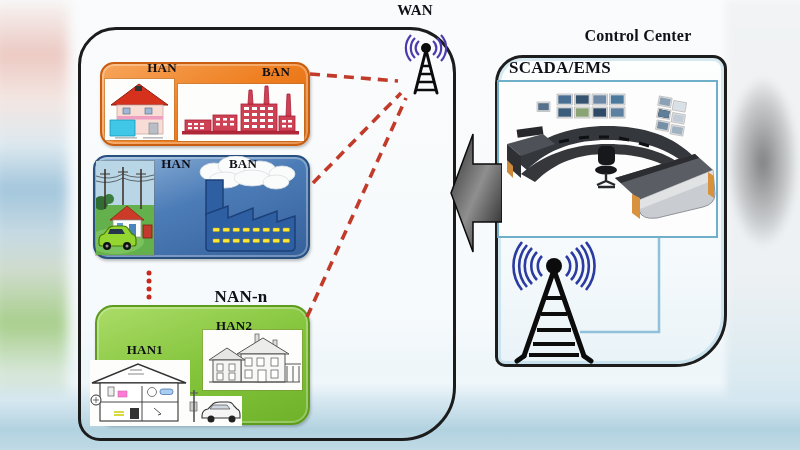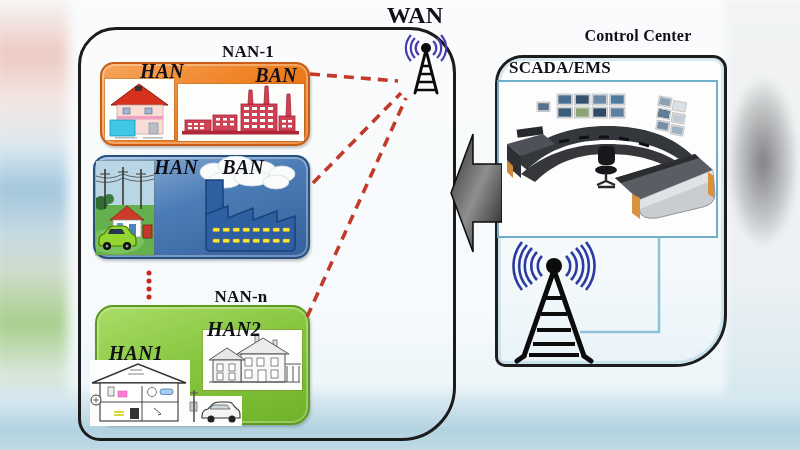--- a/index.html
+++ b/index.html
@@ -54,24 +54,24 @@
     background:linear-gradient(160deg,#abdc68 0%,#84c53c 50%,#6fb22a 100%);
     border:2px solid #5d9c1d;
     box-shadow:inset 0 0 0 2px rgba(255,255,255,0.28),1px 2px 3px rgba(0,0,0,0.22);
   }
   .img-panel{position:absolute;z-index:3;background:#fdfdfc;box-shadow:0 0 0 1px rgba(120,90,50,0.25);}
   .img-panel svg{display:block;}
   .lbl{
     position:absolute;z-index:6;font-weight:bold;color:#101018;
     text-align:center;line-height:1.05;letter-spacing:0.2px;white-space:nowrap;
   }
-  .lbl-lg{font-size:24px;}
+  .lbl-lg{font-size:15px;}
   .lbl-xl{font-size:16px;}
   .lbl-md{font-size:17px;}
-  .lbl-sm{font-size:20px;font-style:italic;}
+  .lbl-sm{font-size:13px;}
   .scada-box{
     position:absolute;left:497px;top:80px;width:221px;height:158px;z-index:3;
     box-sizing:border-box;border:2px solid #6fafc9;background:#fdfdfd;
   }
   .overlay,.icon{position:absolute;z-index:5;pointer-events:none;}
   .icon{z-index:6;}
 </style>
 </head>
 <body>
 
@@ -79,21 +79,20 @@
 
   <div class="bg-band bg-left"></div>
   <div class="bg-band bg-right"></div>
   <div class="bg-bottom"></div>
 
   <div class="box main-box"></div>
 
   <div class="lbl lbl-lg" style="left:381px;top:3px;width:68px;">WAN</div>
 
   <div class="nan-box nan1-box"></div>
-  <div class="lbl lbl-md" style="left:198px;top:43px;width:100px;">NAN-1</div>
   <div class="lbl lbl-sm" style="left:134px;top:61px;width:56px;">HAN</div>
   <div class="lbl lbl-sm" style="left:248px;top:65px;width:56px;">BAN</div>
 
   <div class="img-panel" style="left:105px;top:79px;width:69px;height:61px;">
     <svg width="69" height="61" viewBox="0 0 69 61">
       <polygon points="6,26 34,5 63,26" fill="#d6311d" stroke="#911d0e" stroke-width="1"></polygon>
       <rect x="30" y="7" width="7" height="5" fill="#333"></rect>
       <rect x="12" y="26" width="46" height="29" fill="#f7ddd5" stroke="#ccaaa0" stroke-width="0.8"></rect>
       <rect x="12" y="37" width="46" height="3.5" fill="#ef9fc0"></rect>
       <polygon points="5,41 30,41 30,57 5,57" fill="#40c6e6" stroke="#1899bd" stroke-width="0.8"></polygon>

